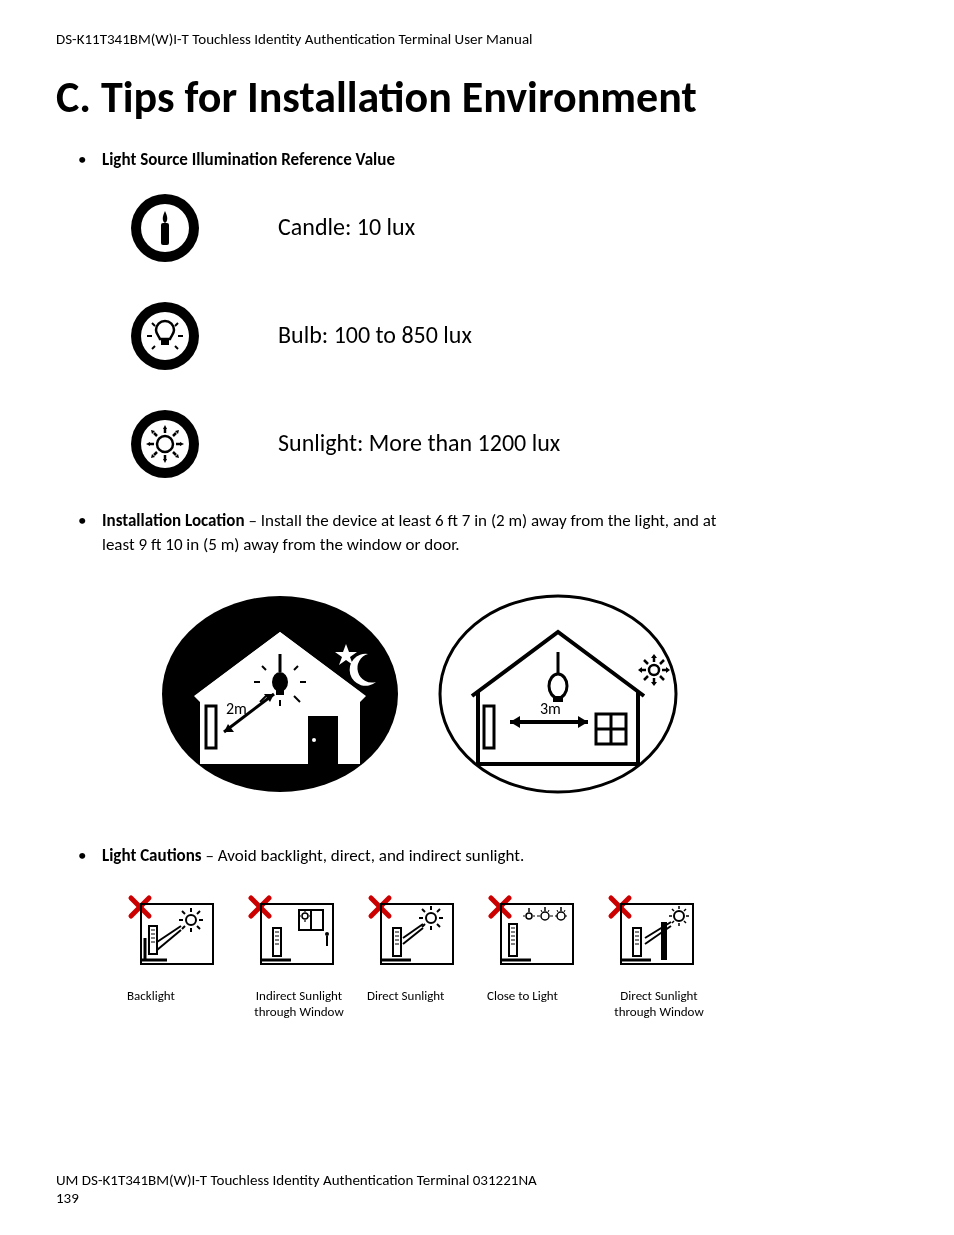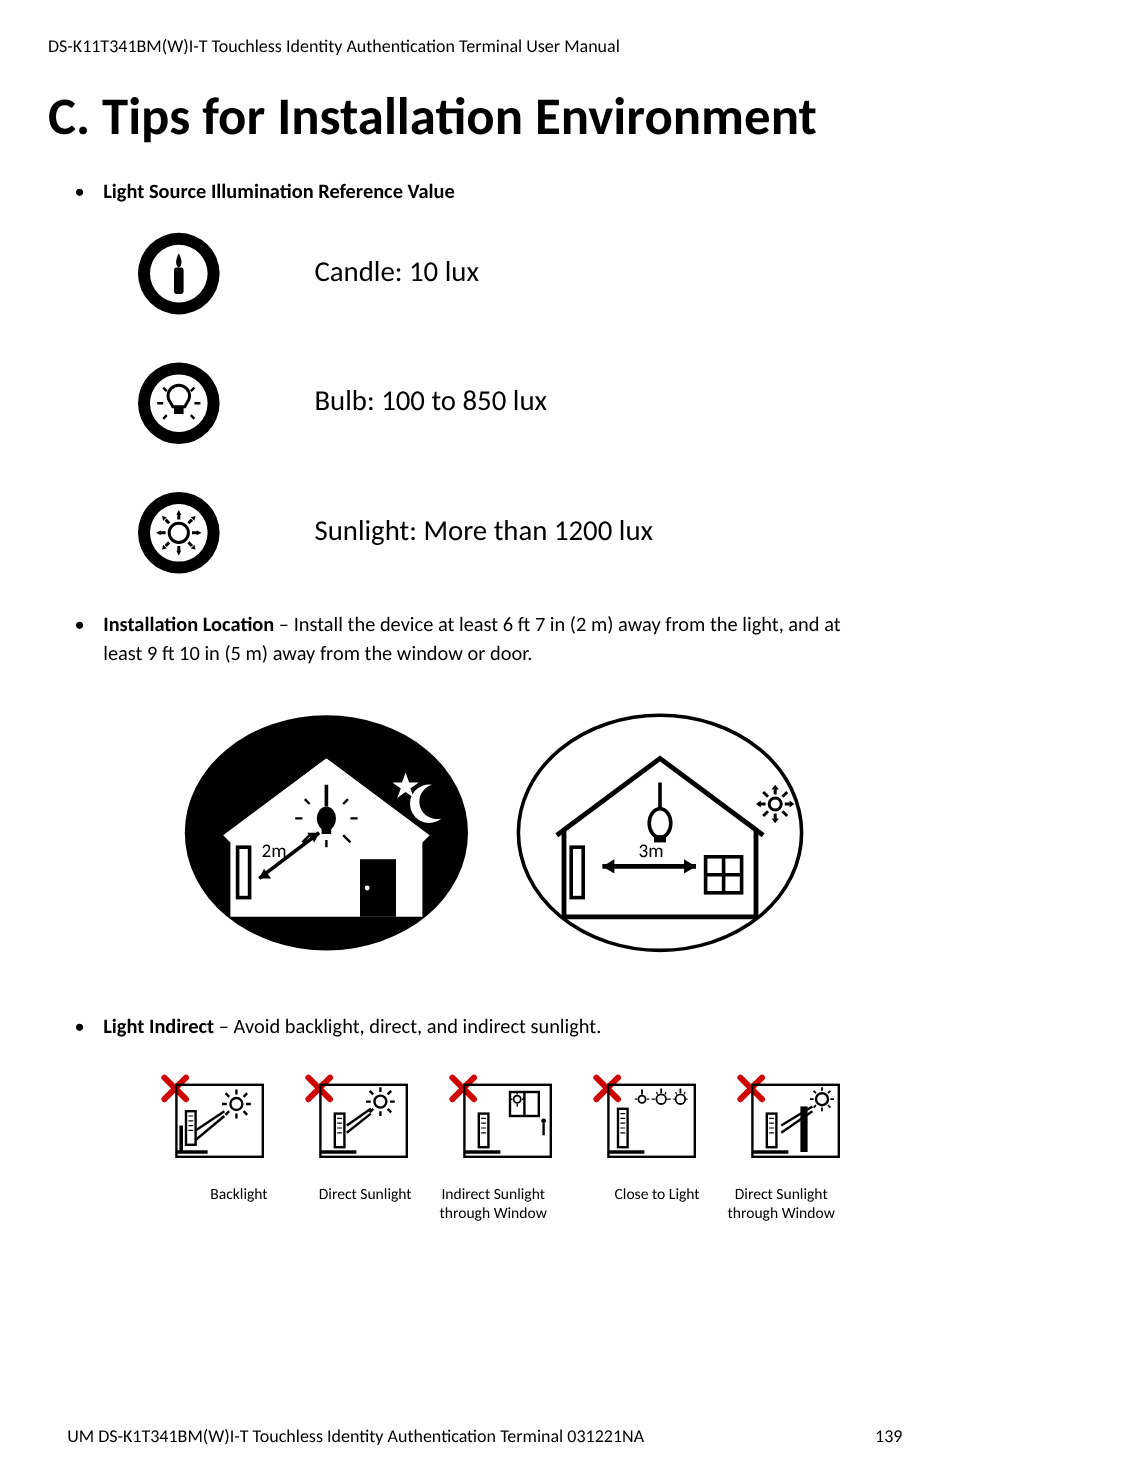--- a/index.html
+++ b/index.html
@@ -10,21 +10,21 @@
     background: #fff;
     font-family: Calibri, "Segoe UI", Arial, sans-serif;
     color: #000;
     position: relative;
   }
   .page {
     position: relative;
     width: 808px;
     height: 1235px;
     box-sizing: border-box;
-    padding: 30px 56px 0 40px;
+    padding: 30px 56px 0 56px;
   }
   .running-header {
     font-size: 15px;
     color: #000;
     margin-bottom: 22px;
   }
   h1.section-title {
     font-size: 44px;
     font-weight: 700;
     margin: 0 0 24px 0;
@@ -73,37 +73,38 @@
   }
   .cautions-row {
     display: flex;
     justify-content: center;
     gap: 16px;
     margin-top: 26px;
   }
   .caution-item {
     display: flex;
     flex-direction: column;
-    align-items: flex-end;
+    align-items: flex-start;
     width: 104px;
   }
   .caution-caption {
     font-size: 13px;
     text-align: center;
     margin-top: 6px;
     line-height: 1.25;
   }
   .footer {
     position: absolute;
     left: 56px;
     right: 56px;
     bottom: 28px;
     display: flex;
     justify-content: space-between;
     font-size: 15px;
+    flex-direction: column;
   }
 </style>
 </head>
 <body>
 
 <div class="page">
 
   <div class="running-header">DS-K11T341BM(W)I-T Touchless Identity Authentication Terminal User Manual</div>
 
   <h1 class="section-title">C. Tips for Installation Environment</h1>
@@ -260,21 +261,21 @@
             </g>
             <circle cx="216" cy="76" r="5" fill="none" stroke="#000" stroke-width="2.5"></circle>
 
             <text x="102" y="120" font-size="16" font-family="Calibri,Arial" fill="#000">3m</text>
           </svg>
         </span>
       </div>
     </li>
 
     <li>
-      <span class="bold">Light Indirect</span><span> – Avoid backlight, direct, and indirect sunlight.</span>
+      <span class="bold">Light Cautions</span><span> – Avoid backlight, direct, and indirect sunlight.</span>
 
       <div class="cautions-row">
 
         <div class="caution-item">
           <span>
             <svg width="90" height="80" viewBox="0 0 90 80">
               <g stroke="#c00" stroke-width="5" stroke-linecap="round">
                 <line x1="4" y1="4" x2="22" y2="22"></line>
                   <line x1="22" y1="4" x2="4" y2="22"></line>
               </g>
@@ -299,20 +300,54 @@
               <line x1="18" y1="44" x2="18" y2="66" stroke="#000" stroke-width="3"></line>
 
               <rect x="22" y="32" width="8" height="28" fill="#fff" stroke="#000" stroke-width="2"></rect>
               <line x1="24" y1="36" x2="28" y2="36" stroke="#000"></line>
                 <line x1="24" y1="40" x2="28" y2="40" stroke="#000"></line>
               <line x1="24" y1="44" x2="28" y2="44" stroke="#000"></line>
                 <line x1="24" y1="48" x2="28" y2="48" stroke="#000"></line>
             </svg>
           </span>
           <div class="caution-caption">Backlight</div>
+        </div>
+
+        <div class="caution-item">
+          <span>
+            <svg width="90" height="80" viewBox="0 0 90 80">
+              <g stroke="#c00" stroke-width="5" stroke-linecap="round">
+                <line x1="4" y1="4" x2="22" y2="22"></line>
+                  <line x1="22" y1="4" x2="4" y2="22"></line>
+              </g>
+              <rect x="14" y="10" width="72" height="60" fill="none" stroke="#000" stroke-width="2"></rect>
+
+              <rect x="52" y="16" width="24" height="20" fill="none" stroke="#000" stroke-width="2"></rect>
+              <line x1="64" y1="16" x2="64" y2="36" stroke="#000" stroke-width="2"></line>
+
+              <circle cx="58" cy="22" r="3" fill="none" stroke="#000" stroke-width="1.5"></circle>
+              <g stroke="#000" stroke-width="1.2">
+                <line x1="58" y1="16" x2="58" y2="18"></line>
+                  <line x1="58" y1="26" x2="58" y2="28"></line>
+                <line x1="52" y1="22" x2="54" y2="22"></line>
+                  <line x1="62" y1="22" x2="64" y2="22"></line>
+              </g>
+
+              <circle cx="80" cy="40" r="2" fill="#000"></circle>
+              <line x1="80" y1="42" x2="80" y2="52" stroke="#000" stroke-width="2"></line>
+
+              <line x1="14" y1="66" x2="44" y2="66" stroke="#000" stroke-width="3"></line>
+              <rect x="26" y="34" width="8" height="28" fill="#fff" stroke="#000" stroke-width="2"></rect>
+              <line x1="28" y1="38" x2="32" y2="38" stroke="#000"></line>
+                <line x1="28" y1="42" x2="32" y2="42" stroke="#000"></line>
+              <line x1="28" y1="46" x2="32" y2="46" stroke="#000"></line>
+                <line x1="28" y1="50" x2="32" y2="50" stroke="#000"></line>
+            </svg>
+          </span>
+          <div class="caution-caption">Indirect Sunlight through Window</div>
         </div>
 
         <div class="caution-item">
           <span>
             <svg width="90" height="80" viewBox="0 0 90 80">
               <g stroke="#c00" stroke-width="5" stroke-linecap="round">
                 <line x1="4" y1="4" x2="22" y2="22"></line>
                   <line x1="22" y1="4" x2="4" y2="22"></line>
               </g>
               <rect x="14" y="10" width="72" height="60" fill="none" stroke="#000" stroke-width="2"></rect>
@@ -342,54 +377,20 @@
 
         <div class="caution-item">
           <span>
             <svg width="90" height="80" viewBox="0 0 90 80">
               <g stroke="#c00" stroke-width="5" stroke-linecap="round">
                 <line x1="4" y1="4" x2="22" y2="22"></line>
                   <line x1="22" y1="4" x2="4" y2="22"></line>
               </g>
               <rect x="14" y="10" width="72" height="60" fill="none" stroke="#000" stroke-width="2"></rect>
 
-              <rect x="52" y="16" width="24" height="20" fill="none" stroke="#000" stroke-width="2"></rect>
-              <line x1="64" y1="16" x2="64" y2="36" stroke="#000" stroke-width="2"></line>
-
-              <circle cx="58" cy="22" r="3" fill="none" stroke="#000" stroke-width="1.5"></circle>
-              <g stroke="#000" stroke-width="1.2">
-                <line x1="58" y1="16" x2="58" y2="18"></line>
-                  <line x1="58" y1="26" x2="58" y2="28"></line>
-                <line x1="52" y1="22" x2="54" y2="22"></line>
-                  <line x1="62" y1="22" x2="64" y2="22"></line>
-              </g>
-
-              <circle cx="80" cy="40" r="2" fill="#000"></circle>
-              <line x1="80" y1="42" x2="80" y2="52" stroke="#000" stroke-width="2"></line>
-
-              <line x1="14" y1="66" x2="44" y2="66" stroke="#000" stroke-width="3"></line>
-              <rect x="26" y="34" width="8" height="28" fill="#fff" stroke="#000" stroke-width="2"></rect>
-              <line x1="28" y1="38" x2="32" y2="38" stroke="#000"></line>
-                <line x1="28" y1="42" x2="32" y2="42" stroke="#000"></line>
-              <line x1="28" y1="46" x2="32" y2="46" stroke="#000"></line>
-                <line x1="28" y1="50" x2="32" y2="50" stroke="#000"></line>
-            </svg>
-          </span>
-          <div class="caution-caption">Indirect Sunlight through Window</div>
-        </div>
-
-        <div class="caution-item">
-          <span>
-            <svg width="90" height="80" viewBox="0 0 90 80">
-              <g stroke="#c00" stroke-width="5" stroke-linecap="round">
-                <line x1="4" y1="4" x2="22" y2="22"></line>
-                  <line x1="22" y1="4" x2="4" y2="22"></line>
-              </g>
-              <rect x="14" y="10" width="72" height="60" fill="none" stroke="#000" stroke-width="2"></rect>
-
               <g stroke="#000" stroke-width="1.5" fill="none">
                 <circle cx="42" cy="22" r="3"></circle>
                   <line x1="42" y1="14" x2="42" y2="18"></line>
                 <circle cx="58" cy="22" r="4"></circle>
                   <line x1="58" y1="13" x2="58" y2="17"></line>
                 <circle cx="74" cy="22" r="4"></circle>
                   <line x1="74" y1="13" x2="74" y2="17"></line>
               </g>
               <g stroke="#000" stroke-width="1">
                 <line x1="36" y1="22" x2="38" y2="22"></line>

